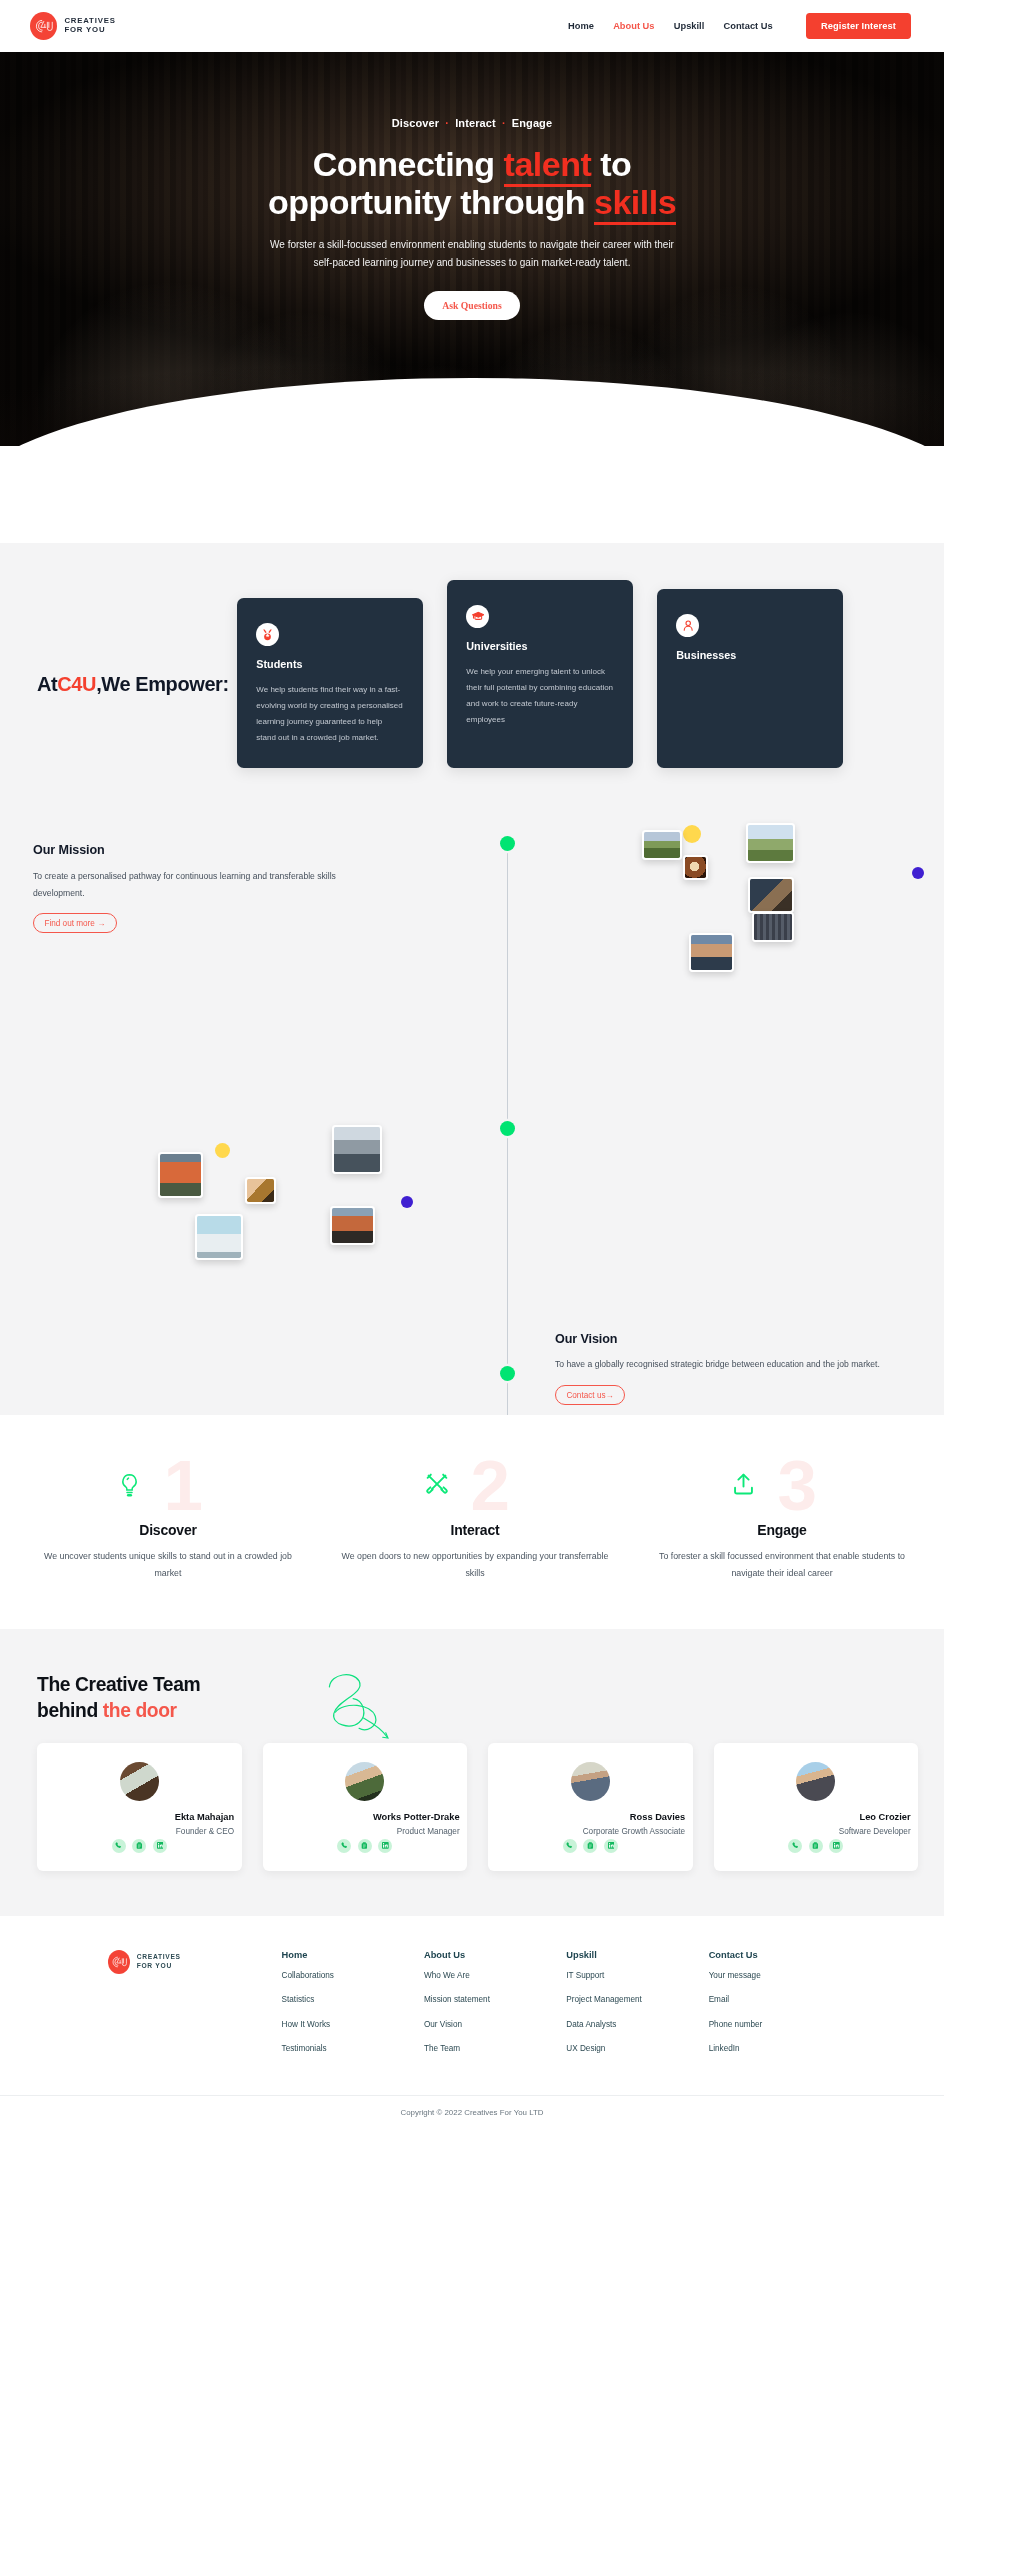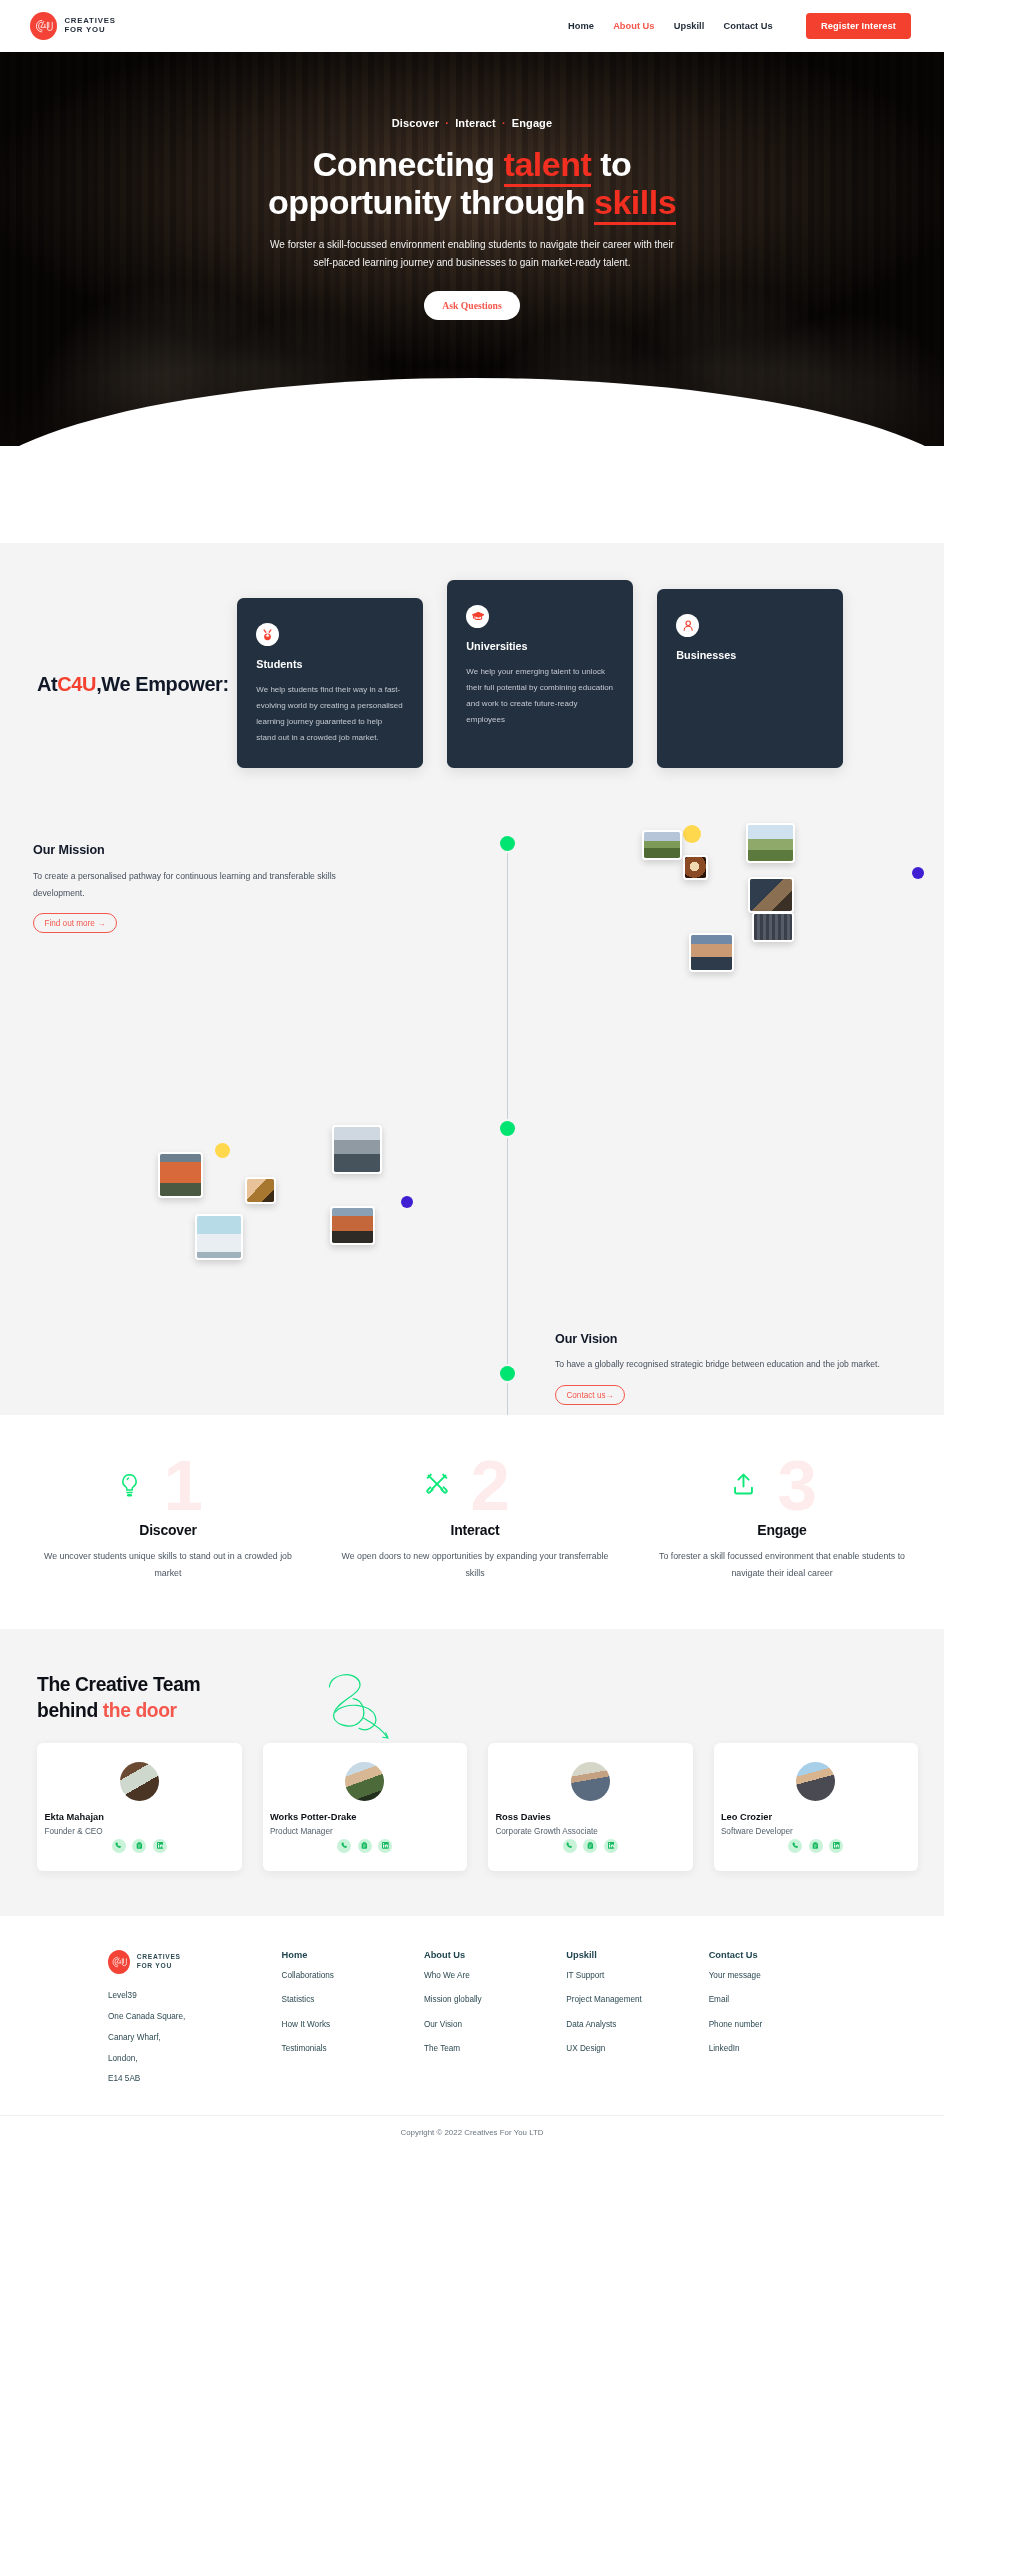--- a/index.html
+++ b/index.html
@@ -192,21 +192,21 @@
     letter-spacing: -0.4px;
   }
   .team-h .red { color: #f4574b; }
   .squiggle { position: absolute; left: 319px; top: -6px; }
   .team-cards {
     width: 955px; margin: 0 auto; display: flex; gap: 21px;
     padding: 0 37px;
   }
   .tcard {
     flex: 1; background: #fff; border-radius: 6px; padding: 19.3px 7.4px 18px;
-    text-align: left; box-shadow: 0 2.2px 9px rgba(0,0,0,.06);
+    text-align: right; box-shadow: 0 2.2px 9px rgba(0,0,0,.06);
   }
   .avatar {
     width: 39px; height: 39px; border-radius: 50%; margin: 0 auto 10.4px;
     overflow: hidden;
   }
   .avatar .ph-inner { width: 100%; height: 100%; }
   .tname { font-size: 9.3px; font-weight: 700; color: #0d1117; margin-bottom: 5.2px; }
   .trole { font-size: 8.2px; color: #53606c; margin-bottom: 3px; }
   .tsocials { display: flex; justify-content: center; gap: 6.7px; }
   .soc {
@@ -652,41 +652,34 @@
                 <path d="M18 5.2 v8.4 a3.3 3.3 0 0 0 6.6 0 V5.2"></path>
                 <path d="M20 5.2 v8.2"></path>
               </g>
             </svg>
           </div>
           <div class="f-brand-text">
             <span class="l1">CREATIVES</span>
             <span class="l2">FOR YOU</span>
           </div>
         </div>
-        <div class="f-addr">
-          <div>Level39</div>
-          <div>One Canada Square,</div>
-          <div>Canary Wharf,</div>
-          <div>London,</div>
-          <div>E14 5AB</div>
-        </div>
       </div>
 
       <div class="f-col">
         <div class="f-col-h">Home</div>
         <a href="#">Collaborations</a>
         <a href="#">Statistics</a>
         <a href="#">How It Works</a>
         <a href="#">Testimonials</a>
       </div>
 
       <div class="f-col">
         <div class="f-col-h">About Us</div>
         <a href="#">Who We Are</a>
-        <a href="#">Mission globally</a>
+        <a href="#">Mission statement</a>
         <a href="#">Our Vision</a>
         <a href="#">The Team</a>
       </div>
 
       <div class="f-col">
         <div class="f-col-h">Upskill</div>
         <a href="#">IT Support</a>
         <a href="#">Project Management</a>
         <a href="#">Data Analysts</a>
         <a href="#">UX Design</a>

